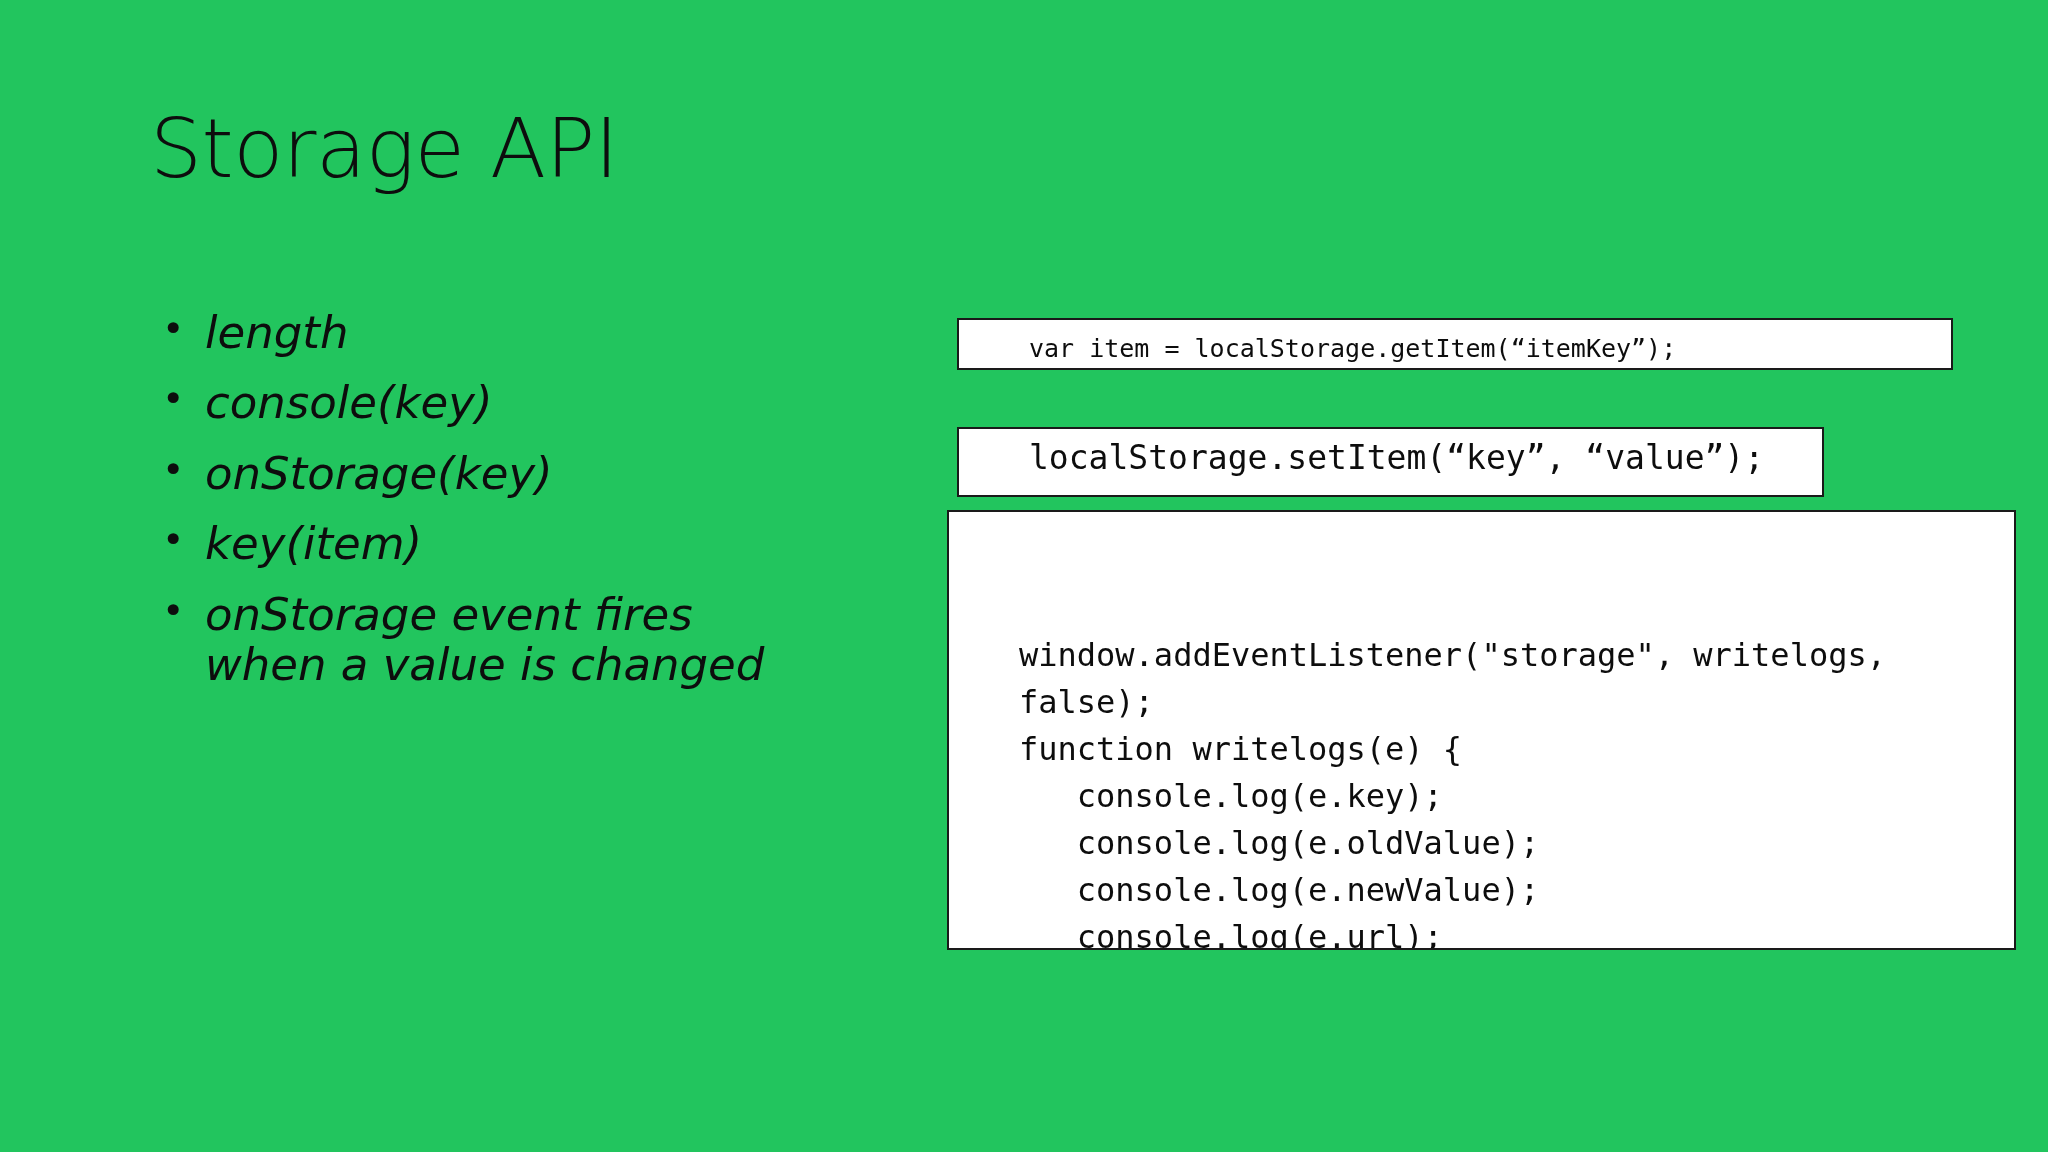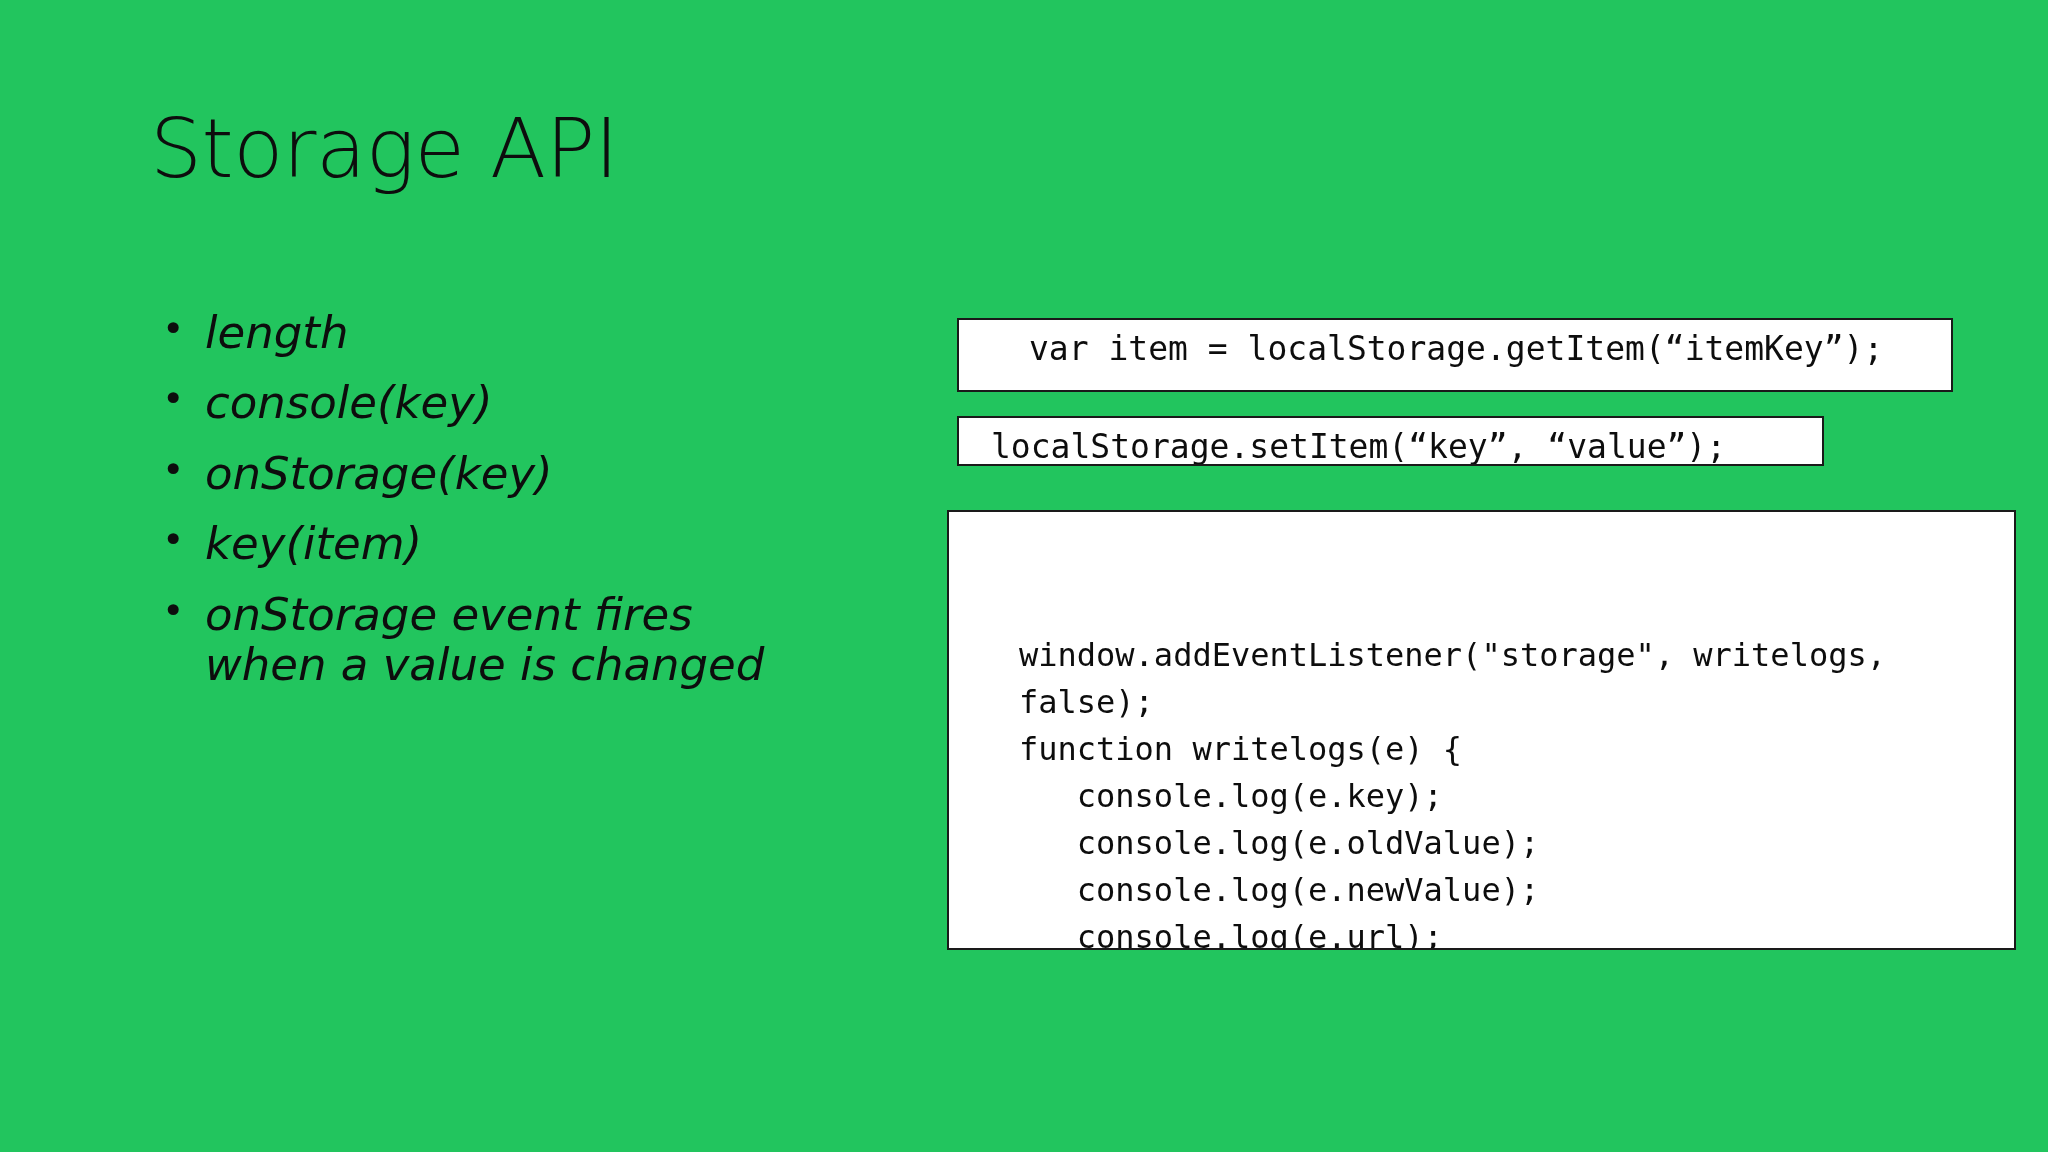--- a/index.html
+++ b/index.html
@@ -79,34 +79,34 @@
     font-family: "DejaVu Sans Mono", monospace;
     color: #0d0d0d;
     white-space: pre;
     overflow: hidden;
   }
 
   #code-box-1 {
     left: 957px;
     top: 318px;
     width: 996px;
-    height: 74px;
-    font-size: 33px;
+    height: 52px;
+    font-size: 25px;
     line-height: 58px;
     padding-left: 70px;
   }
 
   #code-box-2 {
     left: 957px;
-    top: 416px;
+    top: 427px;
     width: 867px;
-    height: 50px;
+    height: 70px;
     font-size: 33px;
     line-height: 58px;
-    padding-left: 32px;
+    padding-left: 70px;
   }
 
   #code-box-3 {
     left: 947px;
     top: 510px;
     width: 1069px;
     height: 440px;
     font-size: 32px;
     line-height: 47px;
     padding: 26px 0 0 70px;

